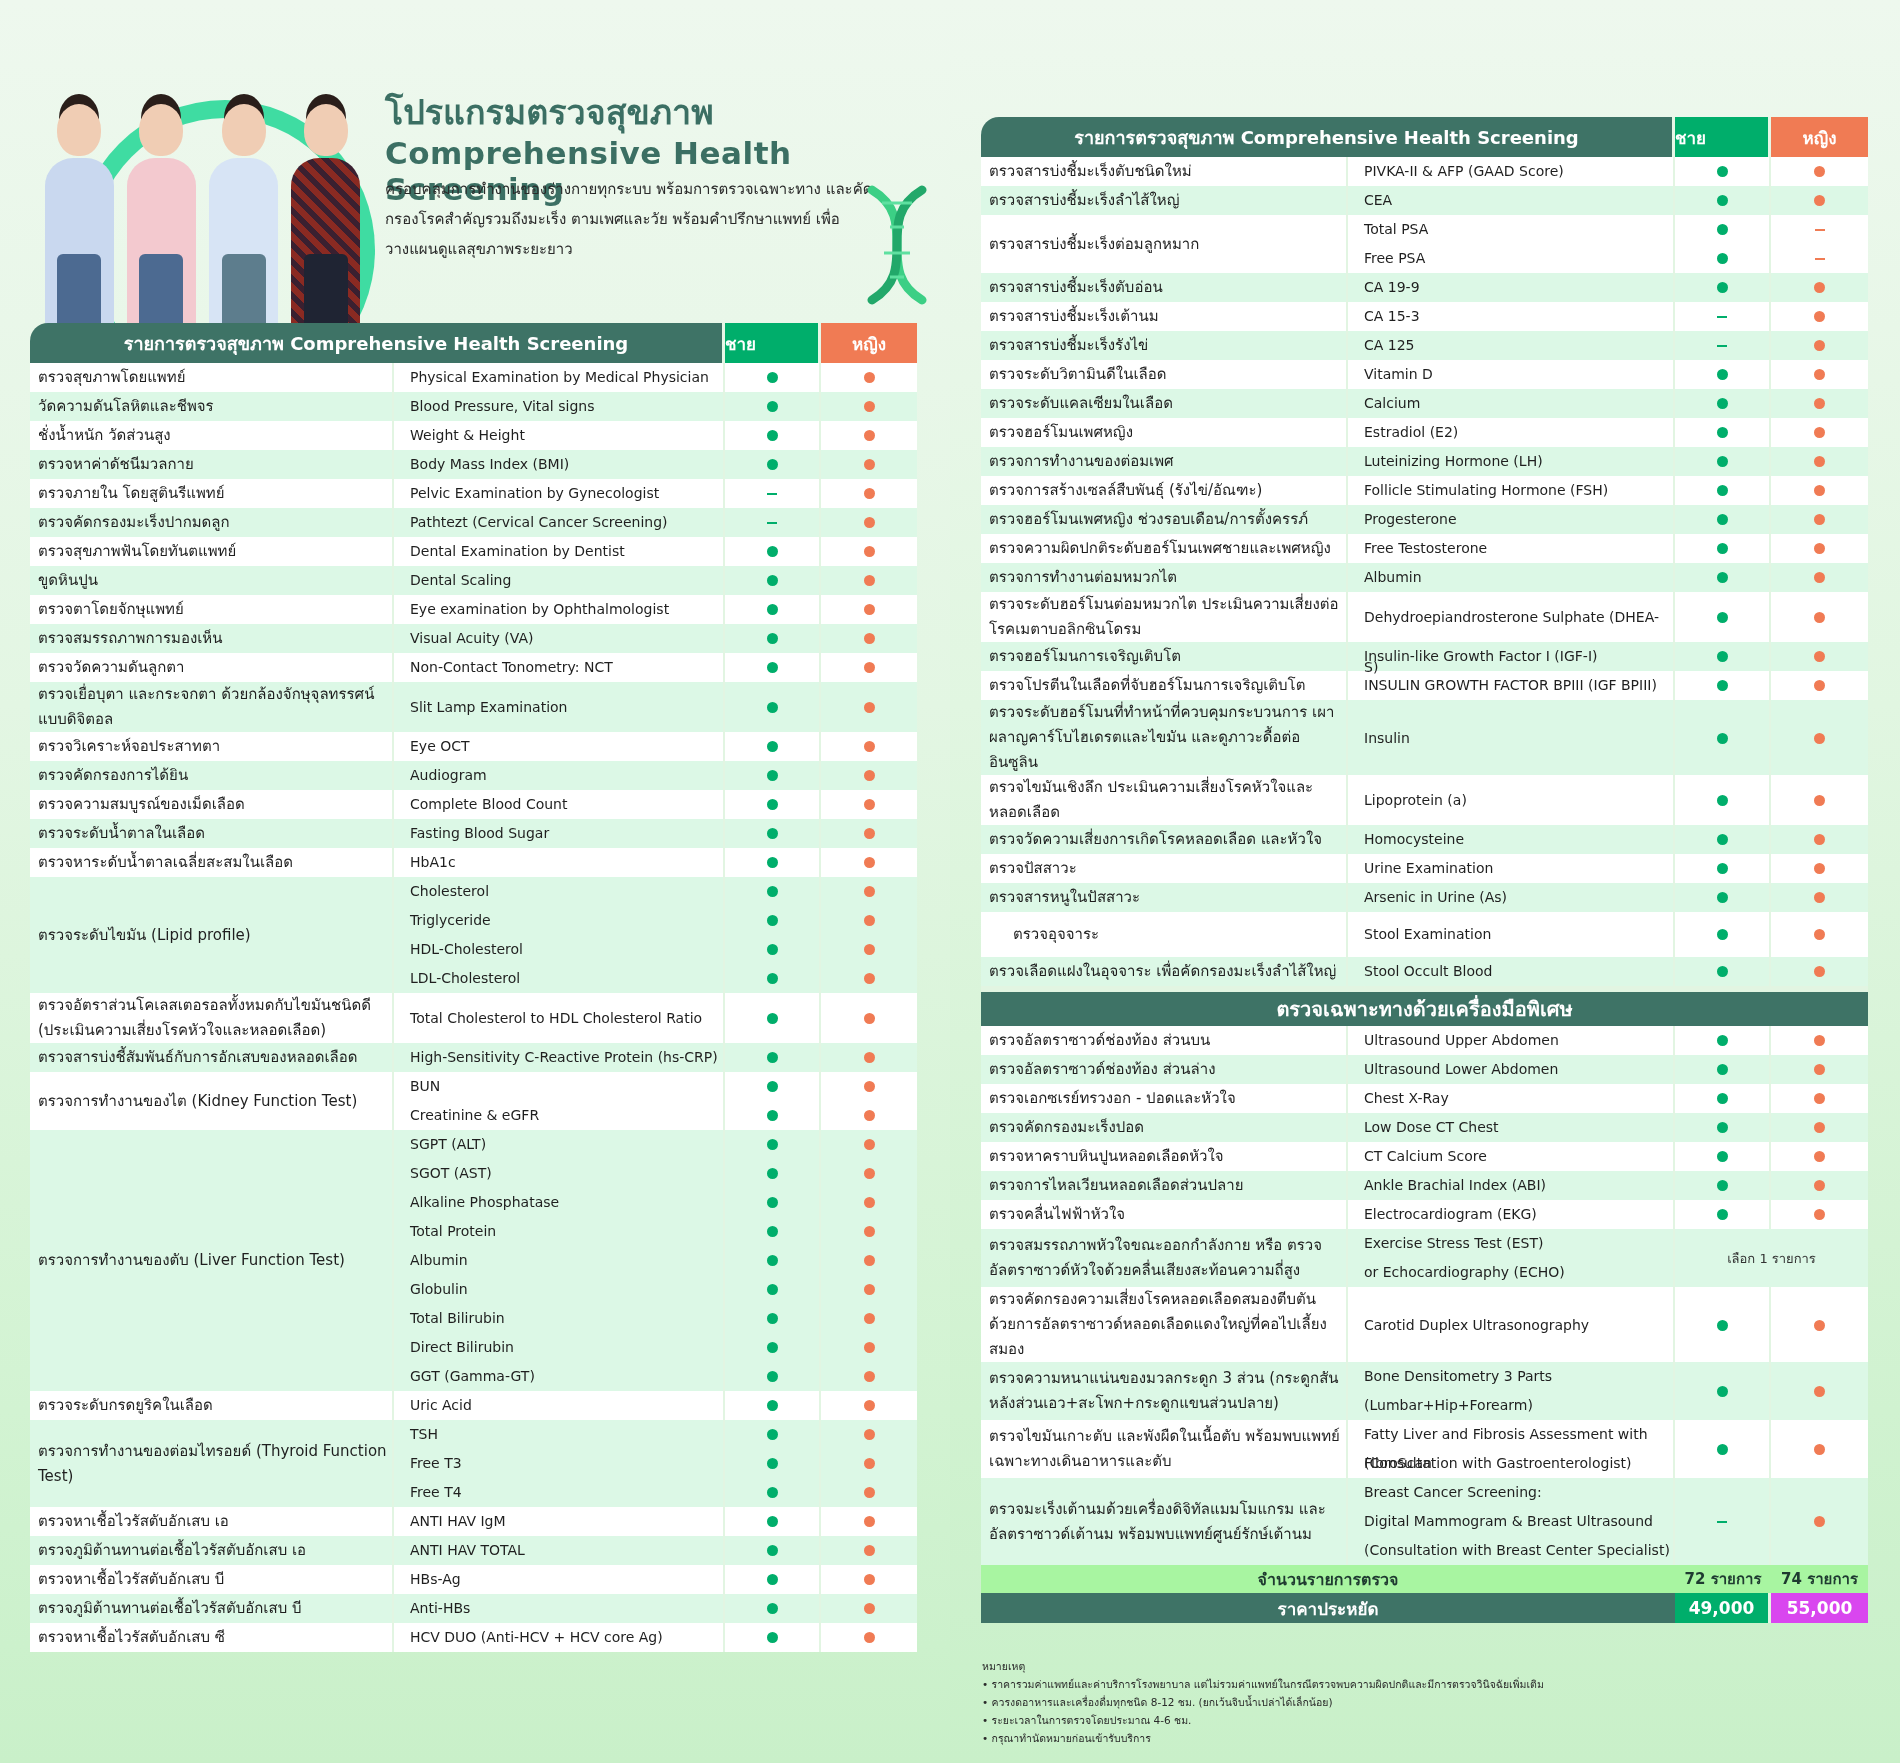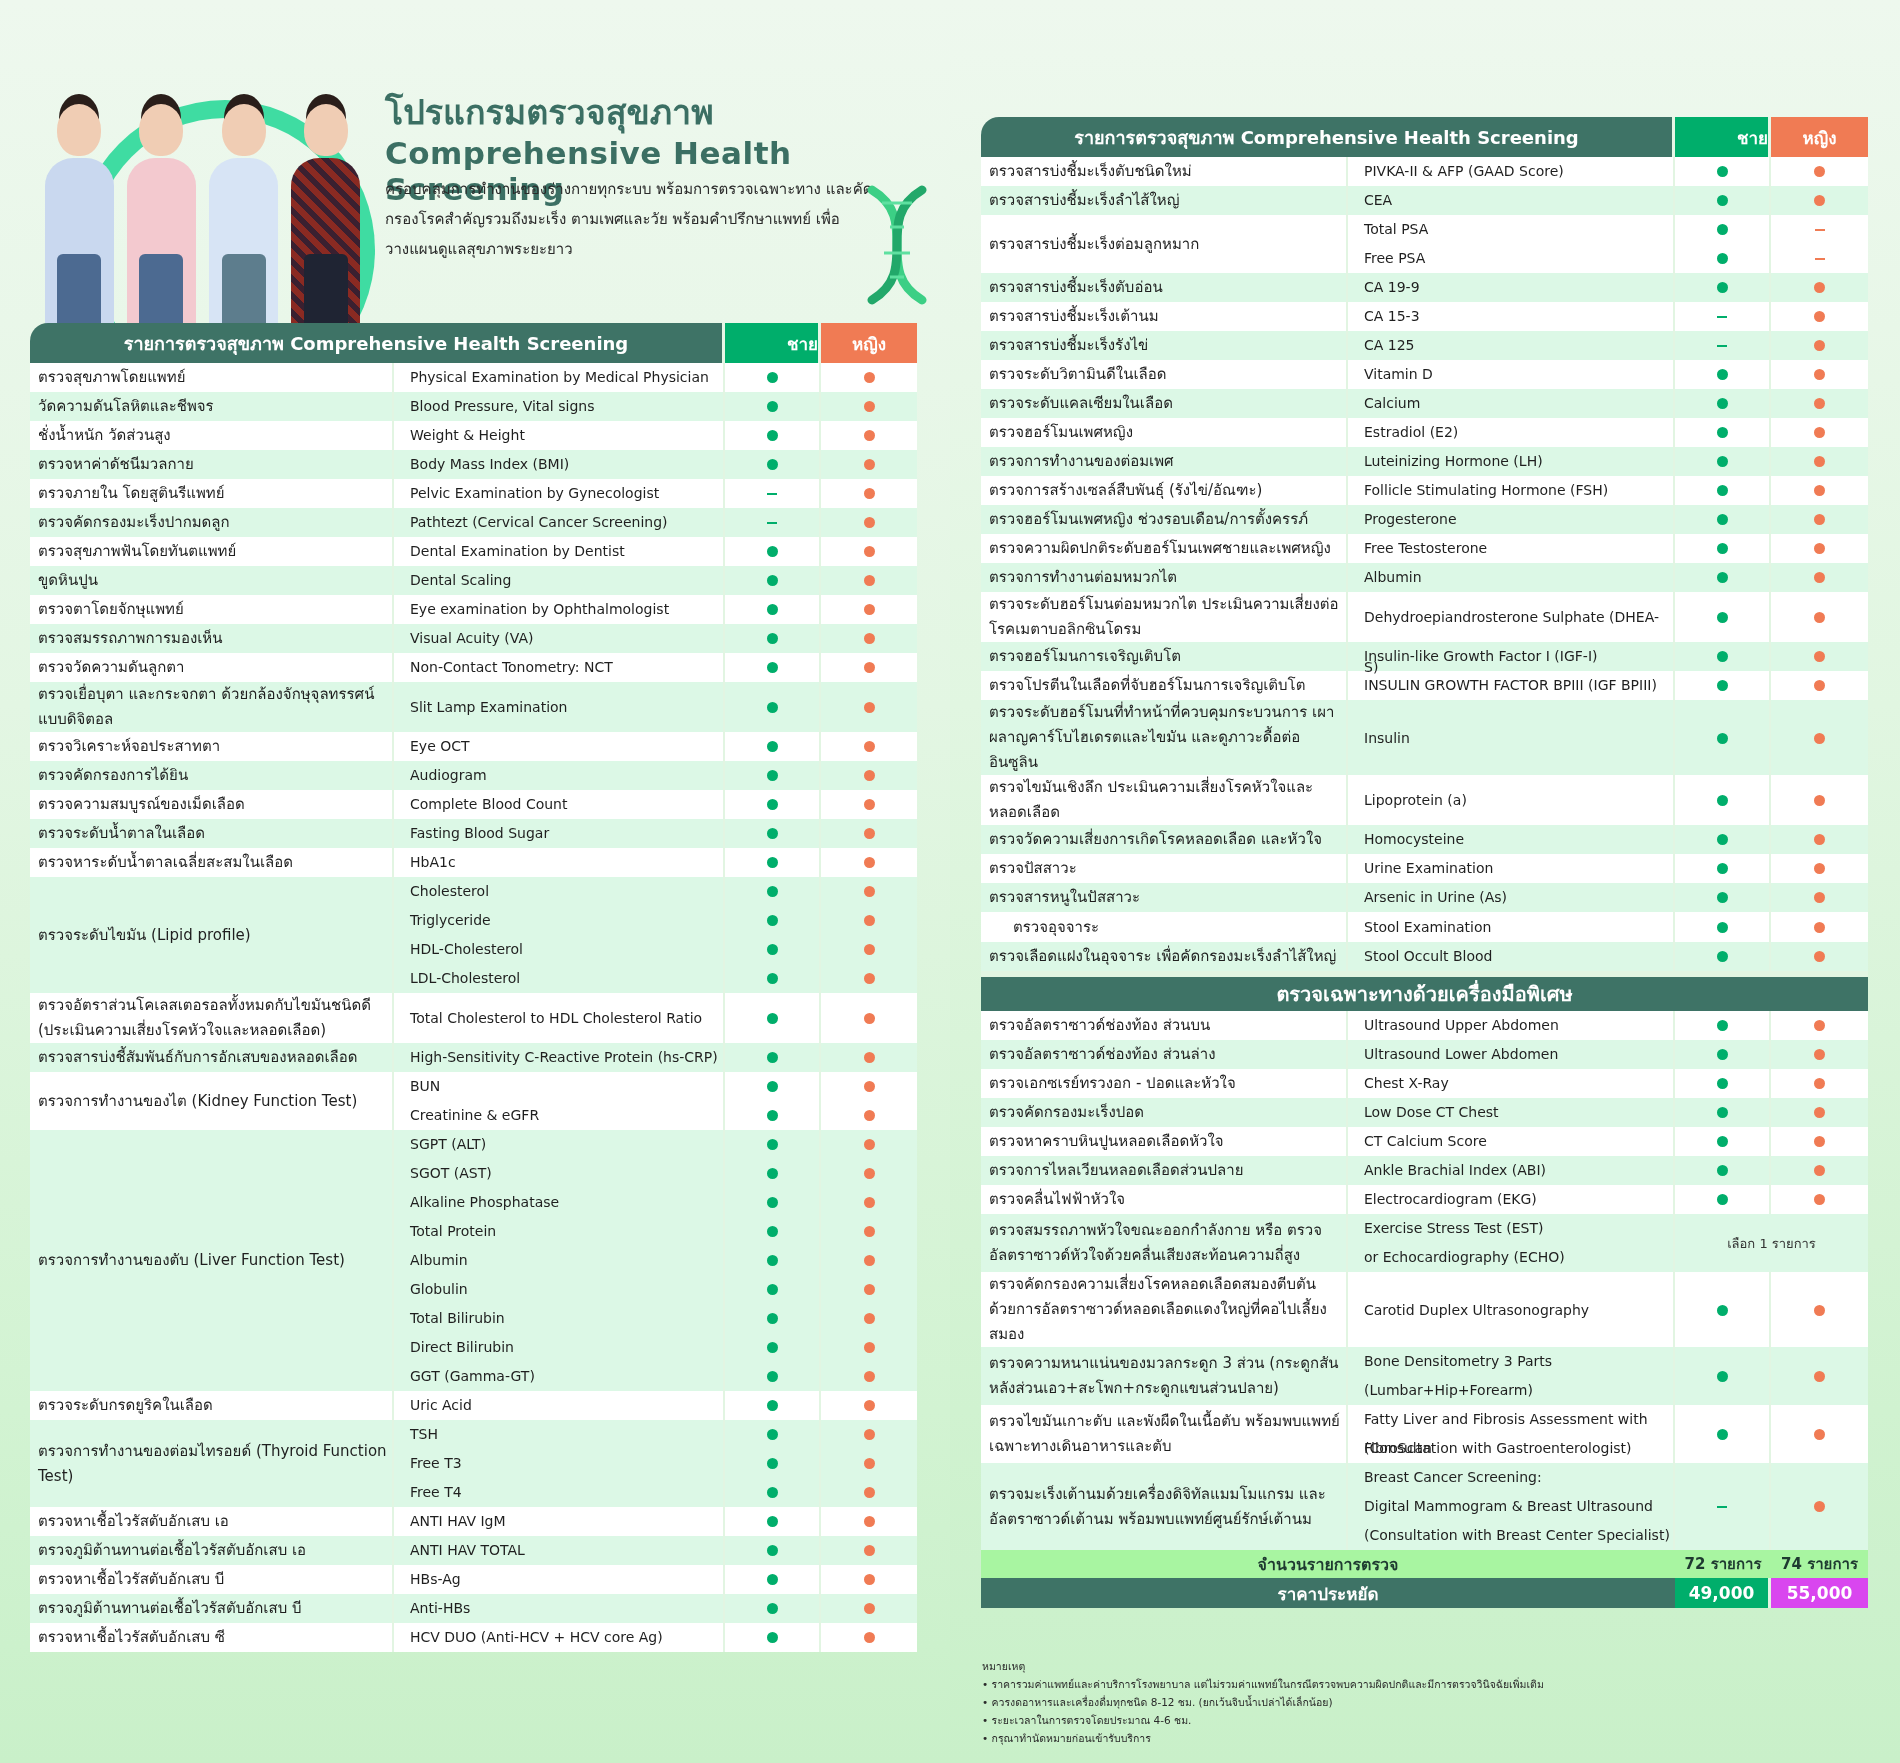--- a/index.html
+++ b/index.html
@@ -67,21 +67,21 @@
     position: absolute;
     border-collapse: separate; border-spacing: 0;
     table-layout: fixed;
     font-size: 15px;
   }
   .tbl td, .tbl th { padding: 0; vertical-align: middle; }
   .tbl thead th {
     height: 40px; color: #fff; font-weight: bold; font-size: 18px;
   }
   .tbl .h-title { background: #3e7366; border-top-left-radius: 18px; text-align: center; border-right: 3px solid #e6f7e6; }
-  .tbl .h-male { background: #00ae6b; text-align: right; font-size: 17px; border-right: 3px solid #e6f7e6; }
+  .tbl .h-male { background: #00ae6b; text-align: left; font-size: 17px; border-right: 3px solid #e6f7e6; }
   .tbl .h-female { background: #f07b54; text-align: center; font-size: 17px; }
   .tbl tbody tr.odd td { background: #ffffff; }
   .tbl tbody tr.even td { background: #dcf8e6; }
   .tbl td.th-cell { padding-left: 8px; border-right: 2px solid #e2f5e2; line-height: 25px; font-size: 15px; }
   .tbl td.en-cell { padding-left: 16px; border-right: 2px solid #e2f5e2; line-height: 25px; font-size: 14px; }
   .tbl td.m-cell { text-align: center; border-right: 2px solid #e2f5e2; }
   .tbl td.f-cell { text-align: center; }
   .sub { display: block; height: 29px; line-height: 29px; }
   .mark { display: block; height: 29px; line-height: 29px; }
   .dot {
@@ -847,21 +847,21 @@
           <span class="sub">Arsenic in Urine (As)</span>
         </td>
         <td class="m-cell">
           <span class="mark"><span class="dot male"></span></span>
         </td>
         <td class="f-cell">
           <span class="mark"><span class="dot female"></span></span>
         </td>
       </tr>
       <tr class="odd">
-        <td class="th-cell" style="height: 30px; padding-left: 32px;">ตรวจอุจจาระ</td>
+        <td class="th-cell" style="height: 45px; padding-left: 32px;">ตรวจอุจจาระ</td>
         <td class="en-cell">
           <span class="sub">Stool Examination</span>
         </td>
         <td class="m-cell">
           <span class="mark"><span class="dot male"></span></span>
         </td>
         <td class="f-cell">
           <span class="mark"><span class="dot female"></span></span>
         </td>
       </tr>

